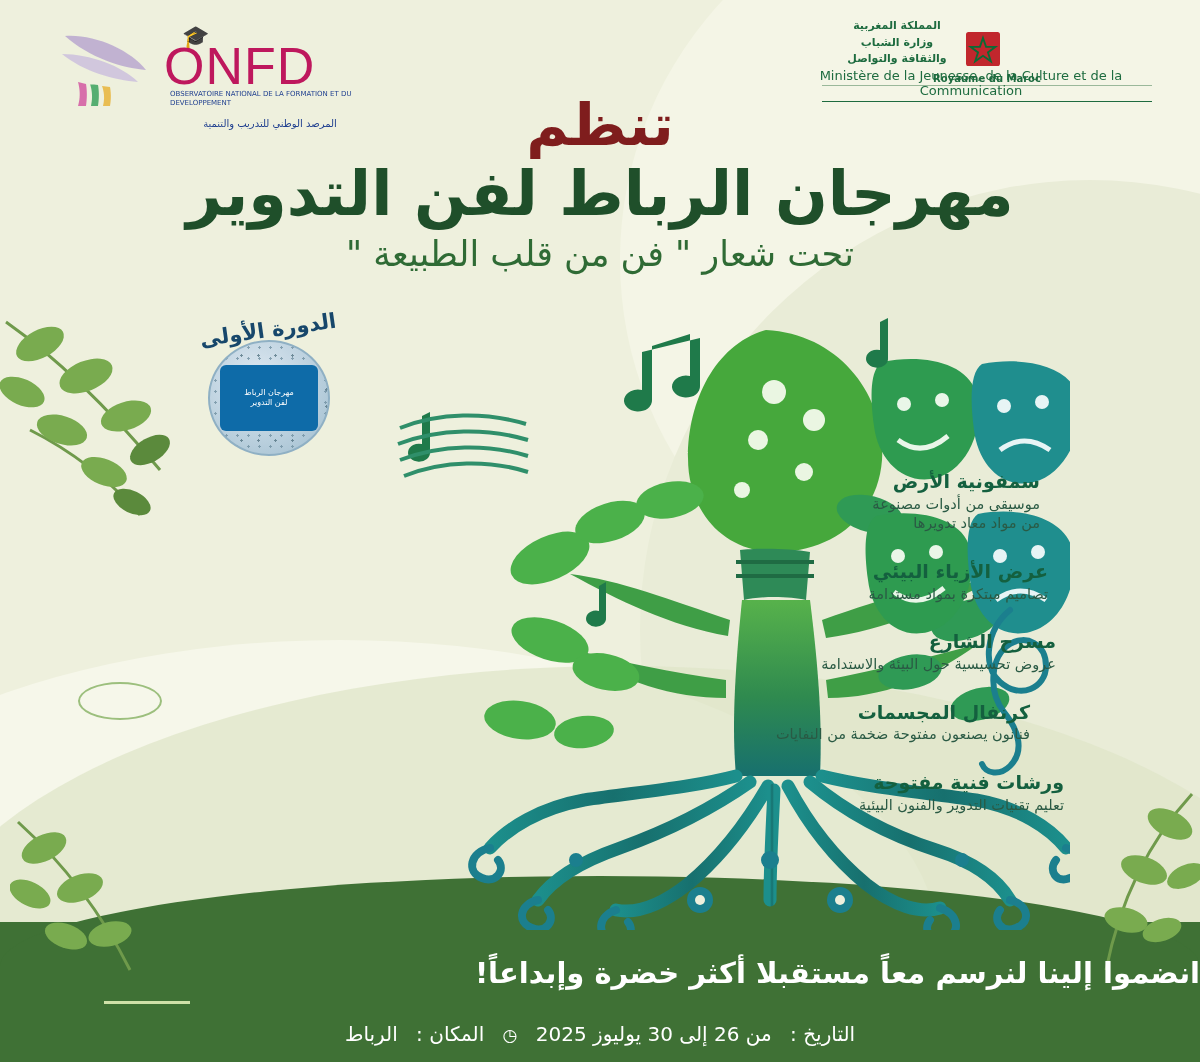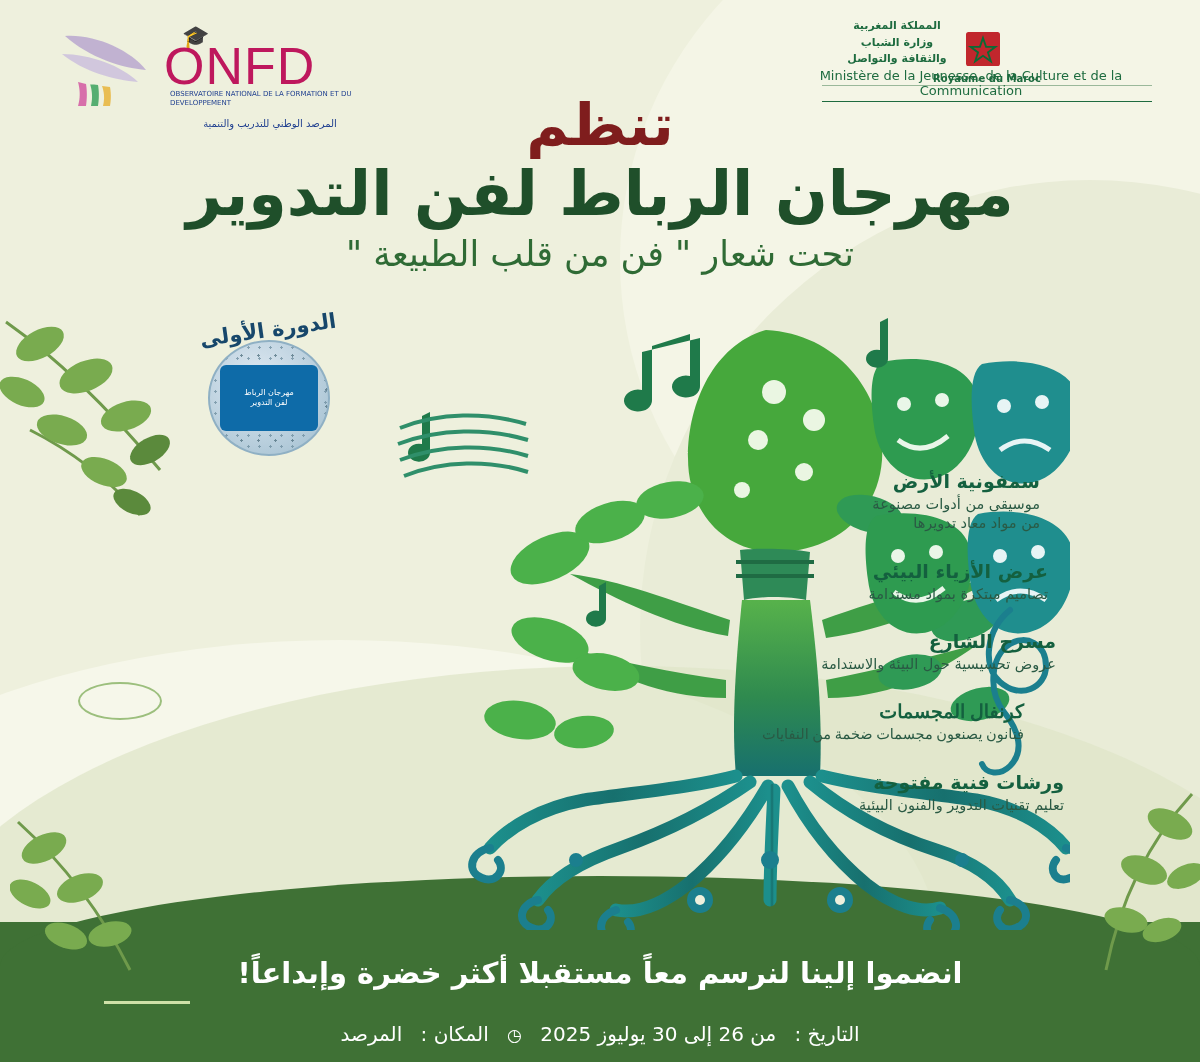--- a/index.html
+++ b/index.html
@@ -149,40 +149,40 @@
   .prog-title{
     font-size:19px;font-weight:bold;color:#14603f;line-height:1.2;
     text-align:right;
   }
   .prog-desc{
     font-size:14.5px;color:#2a5a44;line-height:1.35;margin-top:2px;text-align:right;
   }
   .prog-item.i1{margin-right:0;}
   .prog-item.i2{margin-right:-8px;}
   .prog-item.i3{margin-right:-16px;}
-  .prog-item.i4{margin-right:16px;font-family:Liberation Serif, serif;}
+  .prog-item.i4{margin-right:10px;}
   .prog-item.i5{margin-right:-24px;}
 
   
   .art{position:absolute;left:370px;top:300px;width:700px;height:630px;z-index:20;}
   .art svg{display:block;}
 
   
   .leafdeco{position:absolute;z-index:18;}
   .leafdeco.left-top{left:0;top:300px;width:230px;height:240px;}
   .leafdeco.left-bottom{left:10px;top:810px;width:200px;height:200px;}
   .leafdeco.right-bottom{right:0;top:780px;width:170px;height:220px;}
   .circle-outline{
     position:absolute;left:78px;top:682px;width:80px;height:34px;
     border:2px solid #9cbf7d;border-radius:50%;z-index:18;
   }
 
   
   .footer-cta{
-    position:absolute;left:0;bottom:72px;width:1200px;text-align:center;
+    position:absolute;left:0;bottom:72px;width:1200px;
     font-size:29px;font-weight:bold;color:#ffffff;z-index:40;
   }
   .footer-rule{
     position:absolute;left:104px;bottom:58px;width:86px;height:3px;background:#cfe0a8;z-index:40;
   }
   .footer-info{
     position:absolute;left:0;bottom:16px;width:1200px;text-align:center;
     font-size:20px;color:#ffffff;z-index:40;
   }
   .footer-info span{margin:0 6px;}
@@ -253,21 +253,21 @@
     <div class="prog-item i2">
       <div class="prog-title">عرض الأزياء البيئي</div>
       <div class="prog-desc" style="white-space:pre-line">تصاميم مبتكرة بمواد مستدامة</div>
     </div>
     <div class="prog-item i3">
       <div class="prog-title">مسرح الشارع</div>
       <div class="prog-desc" style="white-space:pre-line">عروض تحسيسية حول البيئة والاستدامة</div>
     </div>
     <div class="prog-item i4">
       <div class="prog-title">كرنفال المجسمات</div>
-      <div class="prog-desc" style="white-space:pre-line">فنانون يصنعون مجسمات ضخمة من النفايات</div>
+      <div class="prog-desc" style="white-space:pre-line">فنانون يصنعون مفتوحة ضخمة من النفايات</div>
     </div>
     <div class="prog-item i5">
       <div class="prog-title">ورشات فنية مفتوحة</div>
       <div class="prog-desc" style="white-space:pre-line">تعليم تقنيات التدوير والفنون البيئية</div>
     </div>
   </div>
 
   <div class="art">
     <svg width="700" height="630" viewBox="0 0 700 630">
       <defs>
@@ -435,16 +435,16 @@
   <div class="circle-outline"></div>
 
   <div class="footer-band"></div>
   <div class="footer-cta">انضموا إلينا لنرسم معاً مستقبلا أكثر خضرة وإبداعاً!</div>
   <div class="footer-rule"></div>
   <div class="footer-info">
     <span>التاريخ :</span>
     <span>من 26 إلى 30 يوليوز 2025</span>
     <span class="clock">◷</span>
     <span>المكان :</span>
-    <span>المرصد</span>
+    <span>الرباط</span>
   </div>
 
 </div>
 
 </body></html>

